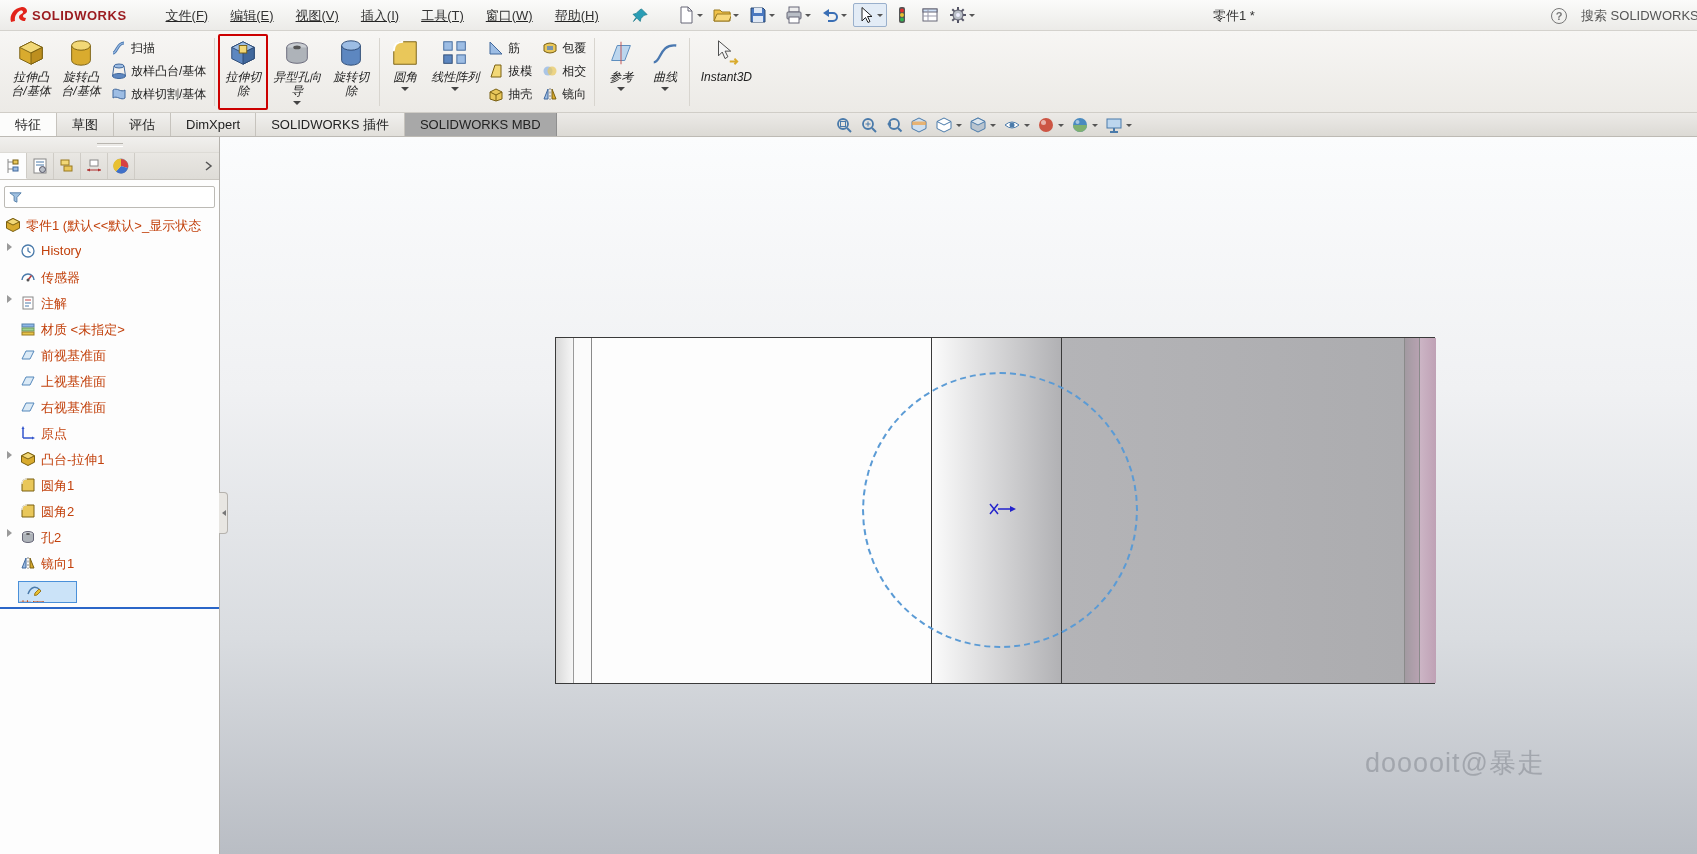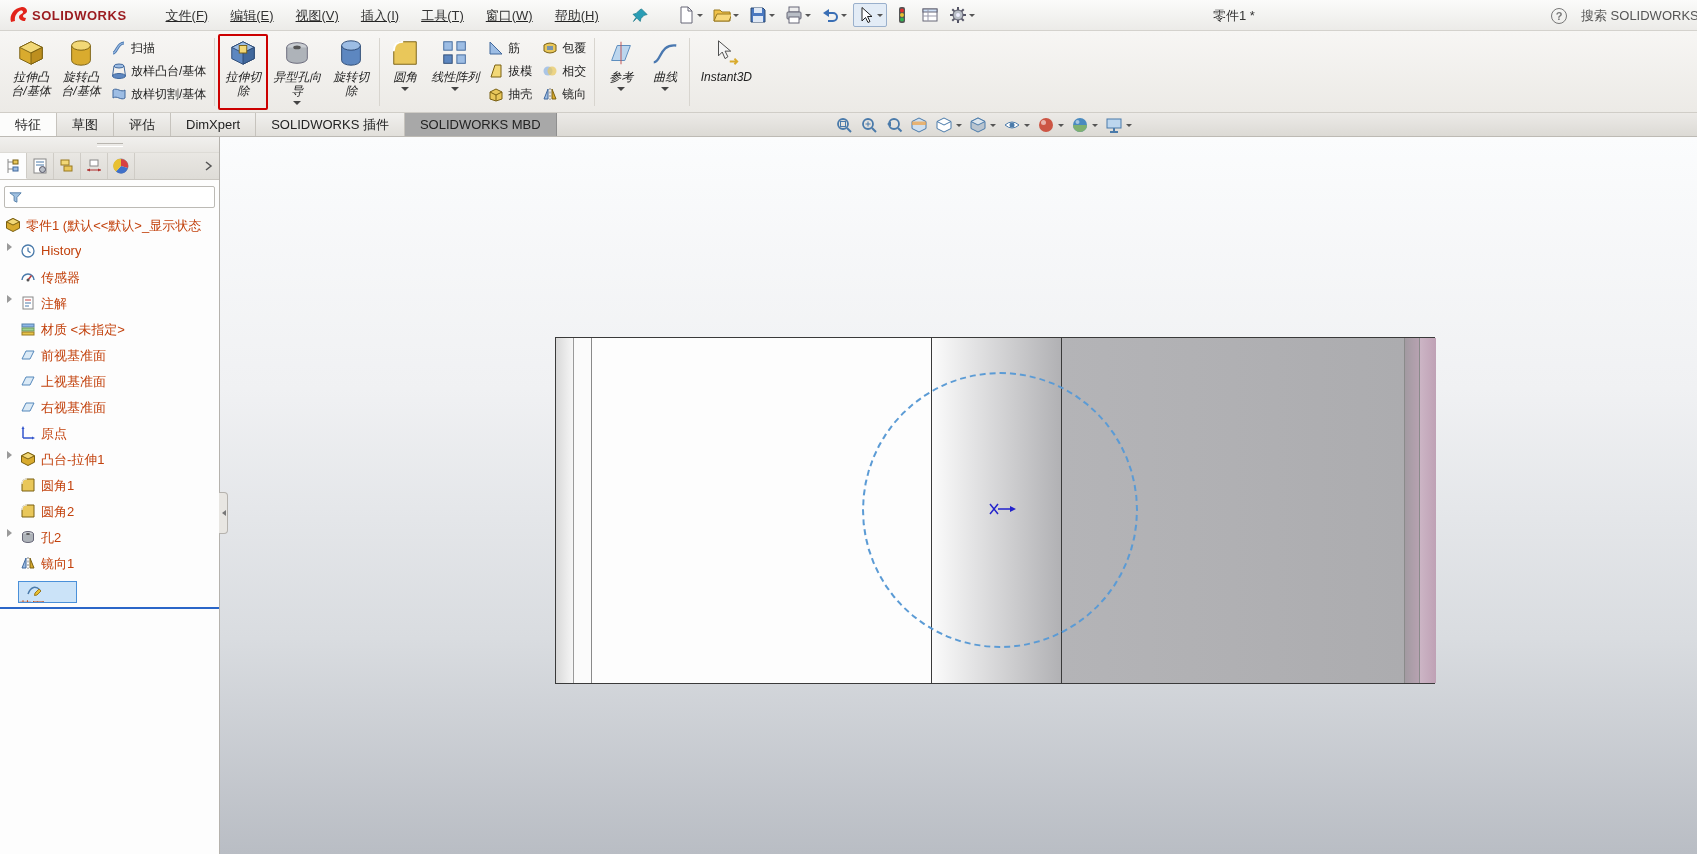--- a/index.html
+++ b/index.html
@@ -634,13 +634,14 @@
   </div>
   <div class="sketch-circle"></div>
   <svg class="origin-marker" width="30" height="18" viewBox="0 0 30 18">
       <g stroke="#2222cc" stroke-width="1.5">
         <line x1="2" y1="3" x2="10" y2="13"></line>
         <line x1="2" y1="13" x2="10" y2="3"></line>
         <line x1="10" y1="8" x2="23" y2="8"></line>
       </g>
       <polygon points="28,8 22,5 22,11" fill="#2222cc"></polygon>
     </svg>
+  <div class="watermark">dooooit@暴走</div>
 </div>
 
 </body></html>

